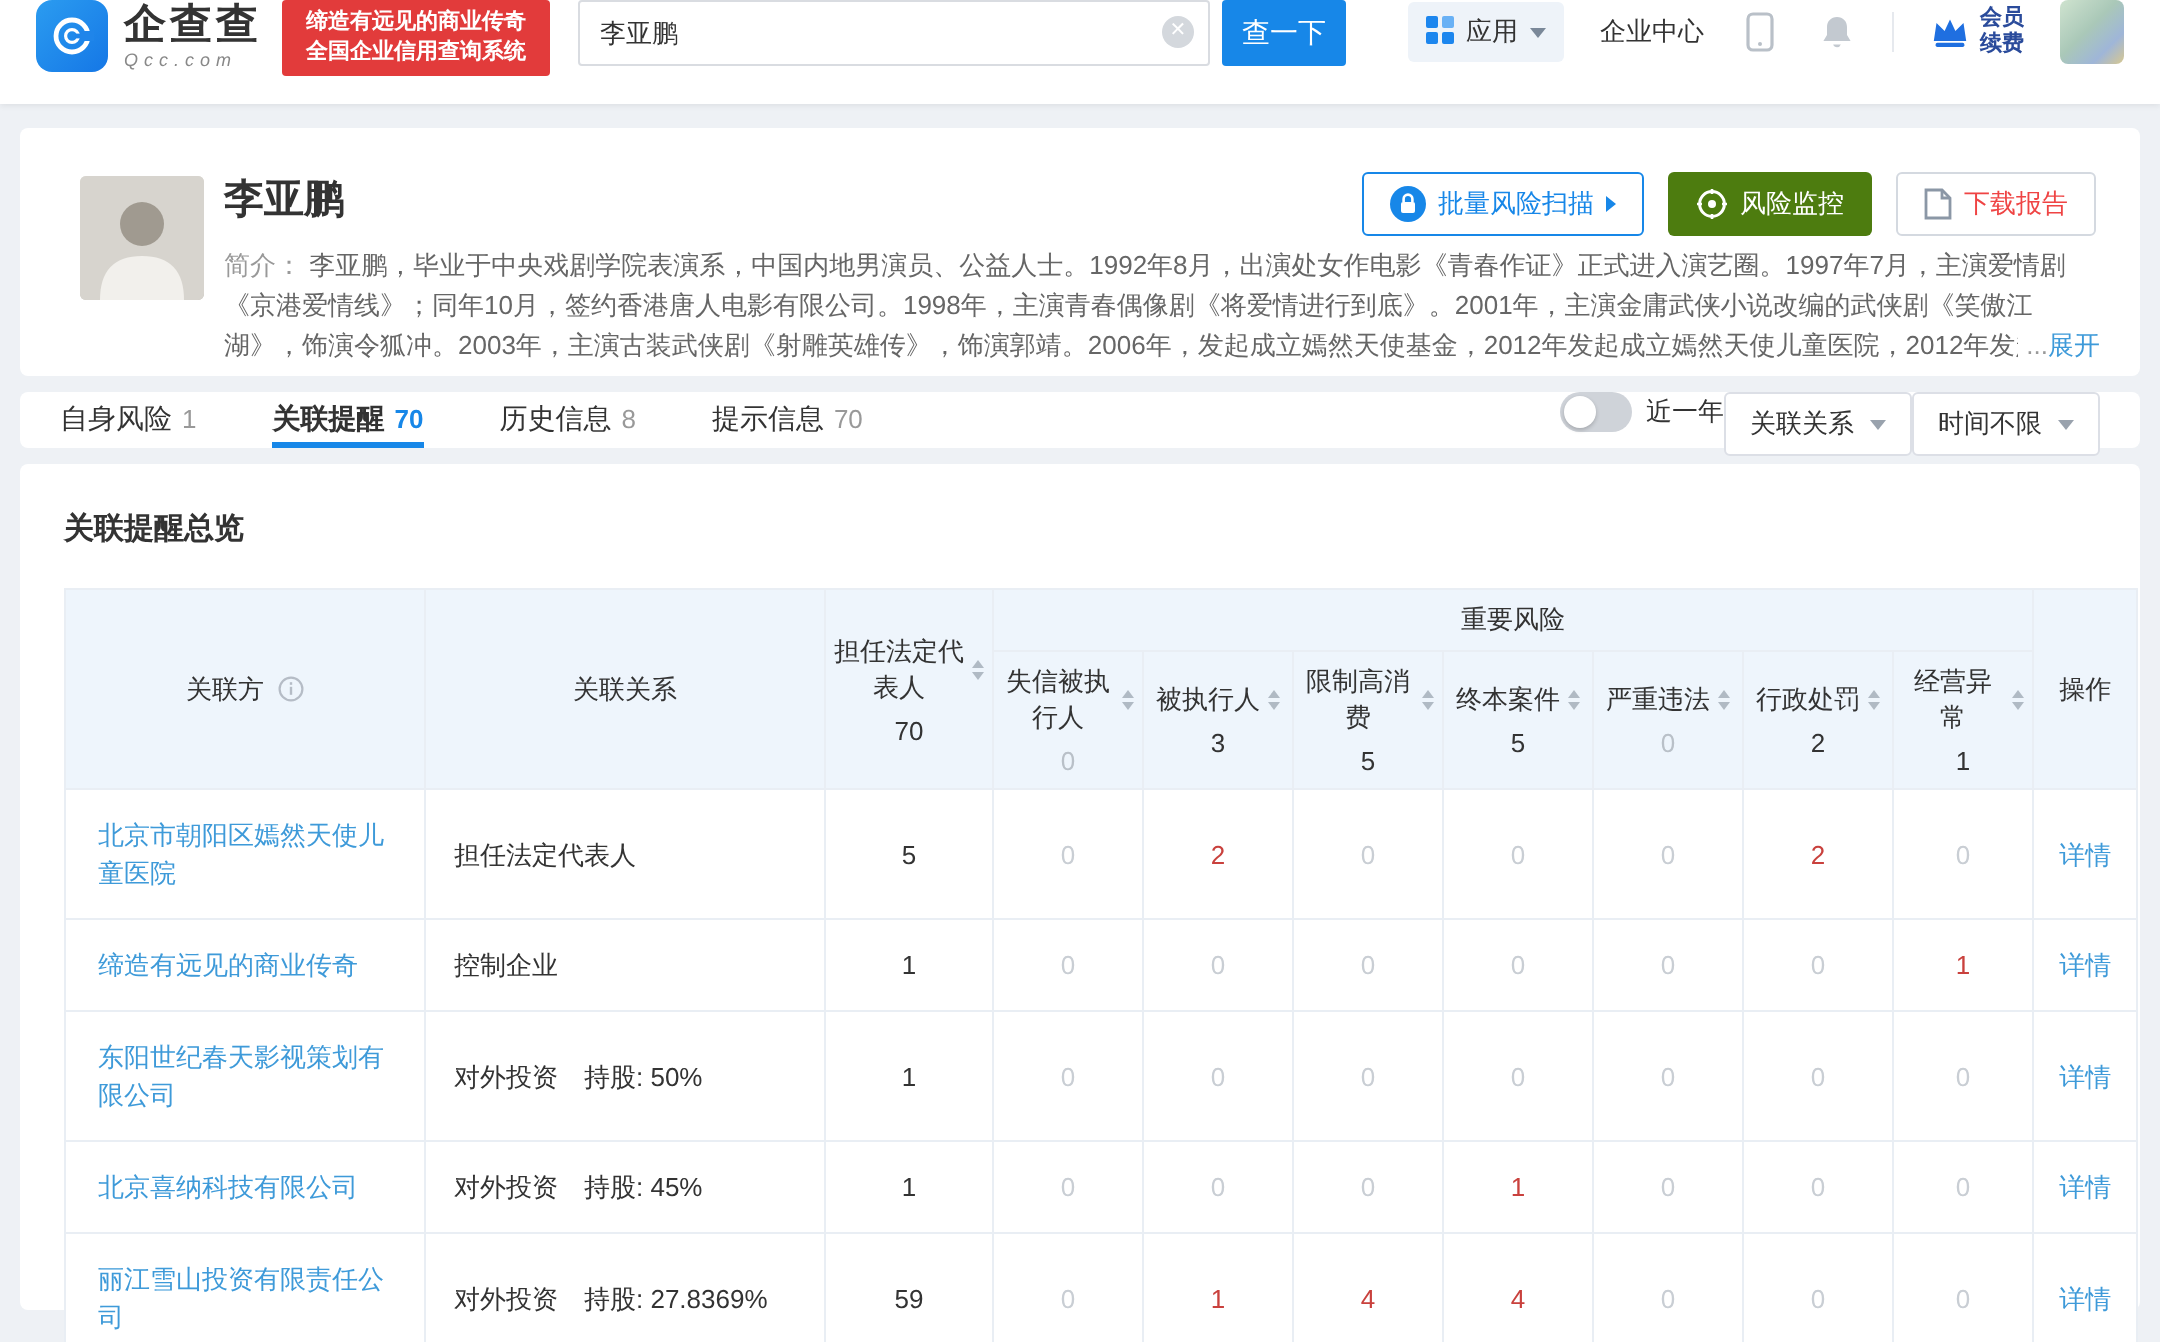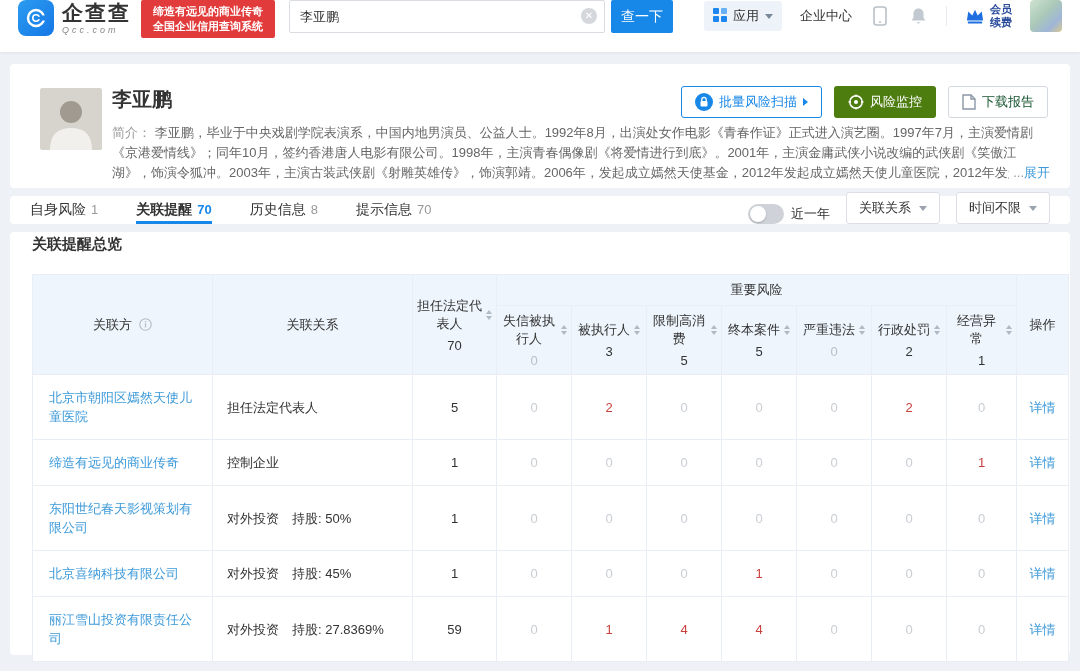--- a/index.html
+++ b/index.html
@@ -46,49 +46,49 @@
   .profile { margin-top:12px; padding:22px 20px 16px; position:relative; height:124px; }
   .profile-photo { position:absolute; left:30px; top:24px; width:62px; height:62px; border-radius:3px;
     background:linear-gradient(160deg,#e3e1dc,#c2beb6); overflow:hidden; }
   .profile-photo svg { display:block; }
   .profile-name { margin-left:82px; font-size:20px; font-weight:bold; color:#333; }
   .profile-actions { position:absolute; right:22px; top:22px; display:flex; gap:12px; }
   .btn { height:32px; display:inline-flex; align-items:center; gap:6px; padding:0 13px;
     border-radius:3px; font-size:13px; cursor:pointer; border:1px solid transparent; }
   .btn-outline-blue { background:#fff; border-color:#1787e8; color:#1787e8; }
   .btn-blue { background:#4d7c0f; color:#fff; }
-  .btn-outline-gray { background:#fff; border-color:#d4d9e0; color:#14532d; }
+  .btn-outline-gray { background:#fff; border-color:#d4d9e0; color:#ef4444; }
   .play-caret { width:0; height:0; border-top:4px solid transparent; border-bottom:4px solid transparent;
     border-left:5px solid #1787e8; display:inline-block; }
   .intro { margin-left:82px; margin-top:10px; font-size:13px; line-height:20px; color:#666;
     position:relative; max-height:60px; overflow:hidden; padding-right:2px; }
   .intro-label { color:#999; }
   .expand { position:absolute; right:0; bottom:0; background:#fff; padding-left:4px; }
   .expand .dots { color:#999; }
   .expand a { color:#3e9ad9; }
 
   
   .tabsbar { margin-top:8px; height:28px; display:flex; align-items:stretch; padding:0 20px; }
   .tabs { display:flex; gap:38px; }
   .tab { display:flex; align-items:center; gap:5px; font-size:14px; color:#333; cursor:pointer;
     border-bottom:3px solid transparent; padding-top:2px; }
   .tab .count { color:#999; font-size:13px; }
   .tab.active { font-weight:bold; border-bottom-color:#1787e8; }
   .tab.active .count { color:#1787e8; }
-  .tab-filters { margin-left:auto; display:flex; align-items:flex-end; gap:16px; }
+  .tab-filters { margin-left:auto; display:flex; align-items:flex-start; }
   .toggle-wrap { display:flex; align-items:center; gap:7px; font-size:13px; color:#333; }
   .toggle { width:36px; height:20px; border-radius:10px; background:#cfd3d9; position:relative; cursor:pointer; }
   .toggle .knob { position:absolute; left:2px; top:2px; width:16px; height:16px; border-radius:50%; background:#fff;
     box-shadow:0 1px 2px rgba(0,0,0,.2); }
   .select-btn { height:32px; display:flex; align-items:center; gap:8px; padding:0 12px;
     border:1px solid #dcdfe6; border-radius:3px; background:#fff; font-size:13px; color:#333; cursor:pointer; }
   .select-btn .caret-down { border-top-color:#99a2ad; }
 
   
-  .main { margin-top:8px; padding:3px 22px; height:423px; }
+  .main { margin-top:8px; padding:23px 22px; height:423px; }
   .section-title { font-size:15px; font-weight:bold; color:#333; margin-bottom:20px; }
 
   table.risk { border-collapse:collapse; table-layout:fixed; width:1036px; font-size:13px; }
   table.risk th, table.risk td { border:1px solid #e9eef4; }
   thead th { background:#eef5fc; font-weight:normal; color:#333; text-align:center; padding:6px 4px; }
   th.group-head { height:30px; border-bottom-color:#dfe9f2; }
   th.rowspan-cell { vertical-align:middle; }
   .hlabel { display:inline-flex; align-items:center; gap:4px; justify-content:center; }
   .hcount { margin-top:5px; color:#333; }
   .hcount.zero { color:#b9c0c8; }

